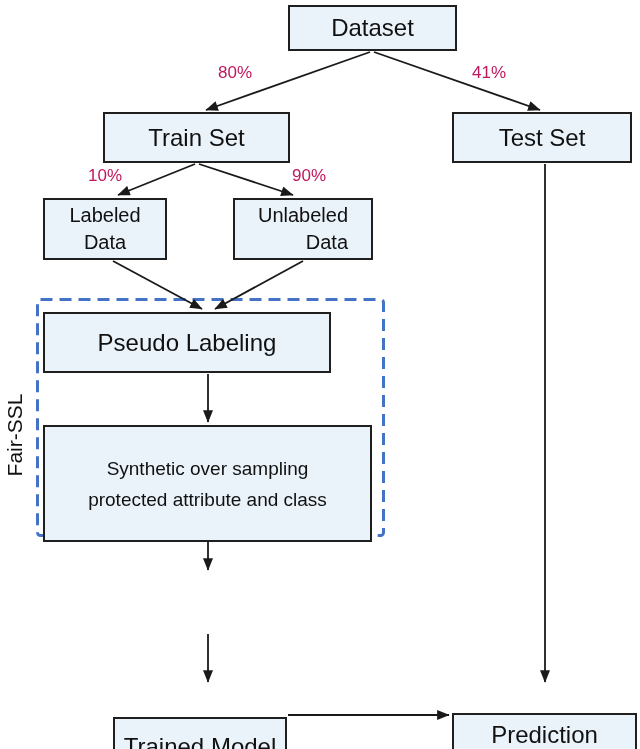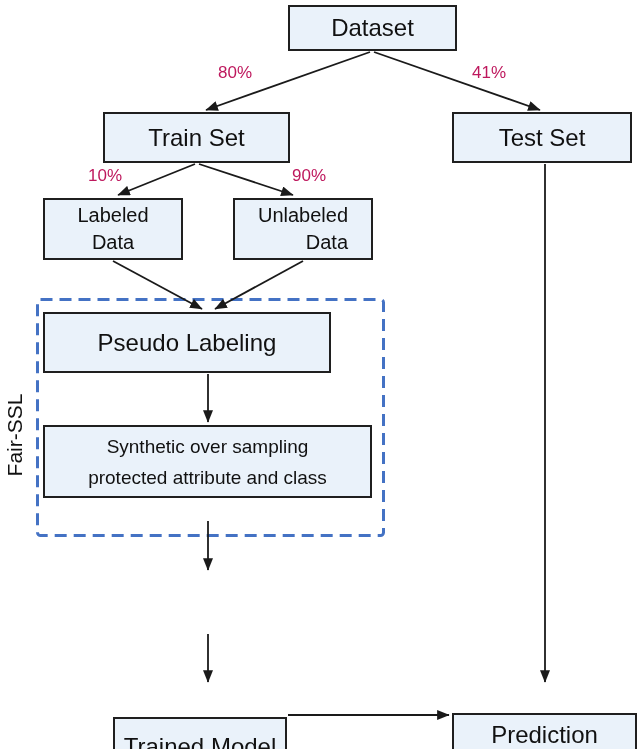--- a/index.html
+++ b/index.html
@@ -90,39 +90,39 @@
   </div>
 
   <div class="node" style="left:103px; top:112px; width:187px; height:51px;">
     <span>Train Set</span>
   </div>
 
   <div class="node" style="left:452px; top:112px; width:180px; height:51px;text-align:right;">
     <span>Test Set</span>
   </div>
 
-  <div class="node node-two-line" style="left:43px; top:198px; width:140px; height:62px;">
+  <div class="node node-two-line" style="left:43px; top:198px; width:124px; height:62px;">
     <span>
       <span class="line">Labeled</span>
       <span class="line">Data</span>
     </span>
   </div>
 
   <div class="node node-two-line" style="left:233px; top:198px; width:140px; height:62px;text-align:right;">
     <span>
       <span class="line">Unlabeled</span>
       <span class="line">Data</span>
     </span>
   </div>
 
   <div class="node" style="left:43px; top:312px; width:288px; height:61px;">
     <span>Pseudo Labeling</span>
   </div>
 
-  <div class="node node-synthetic" style="left:43px; top:425px; width:329px; height:73px;">
+  <div class="node node-synthetic" style="left:43px; top:425px; width:329px; height:117px;">
     <span>
       <span class="line">Synthetic over sampling</span>
       <span class="line">protected attribute and class</span>
     </span>
   </div>
 
 
   <div class="node" style="left:113px; top:685px; width:174px; height:60px;margin-top:32px;">
     <span>Trained Model</span>
   </div>

